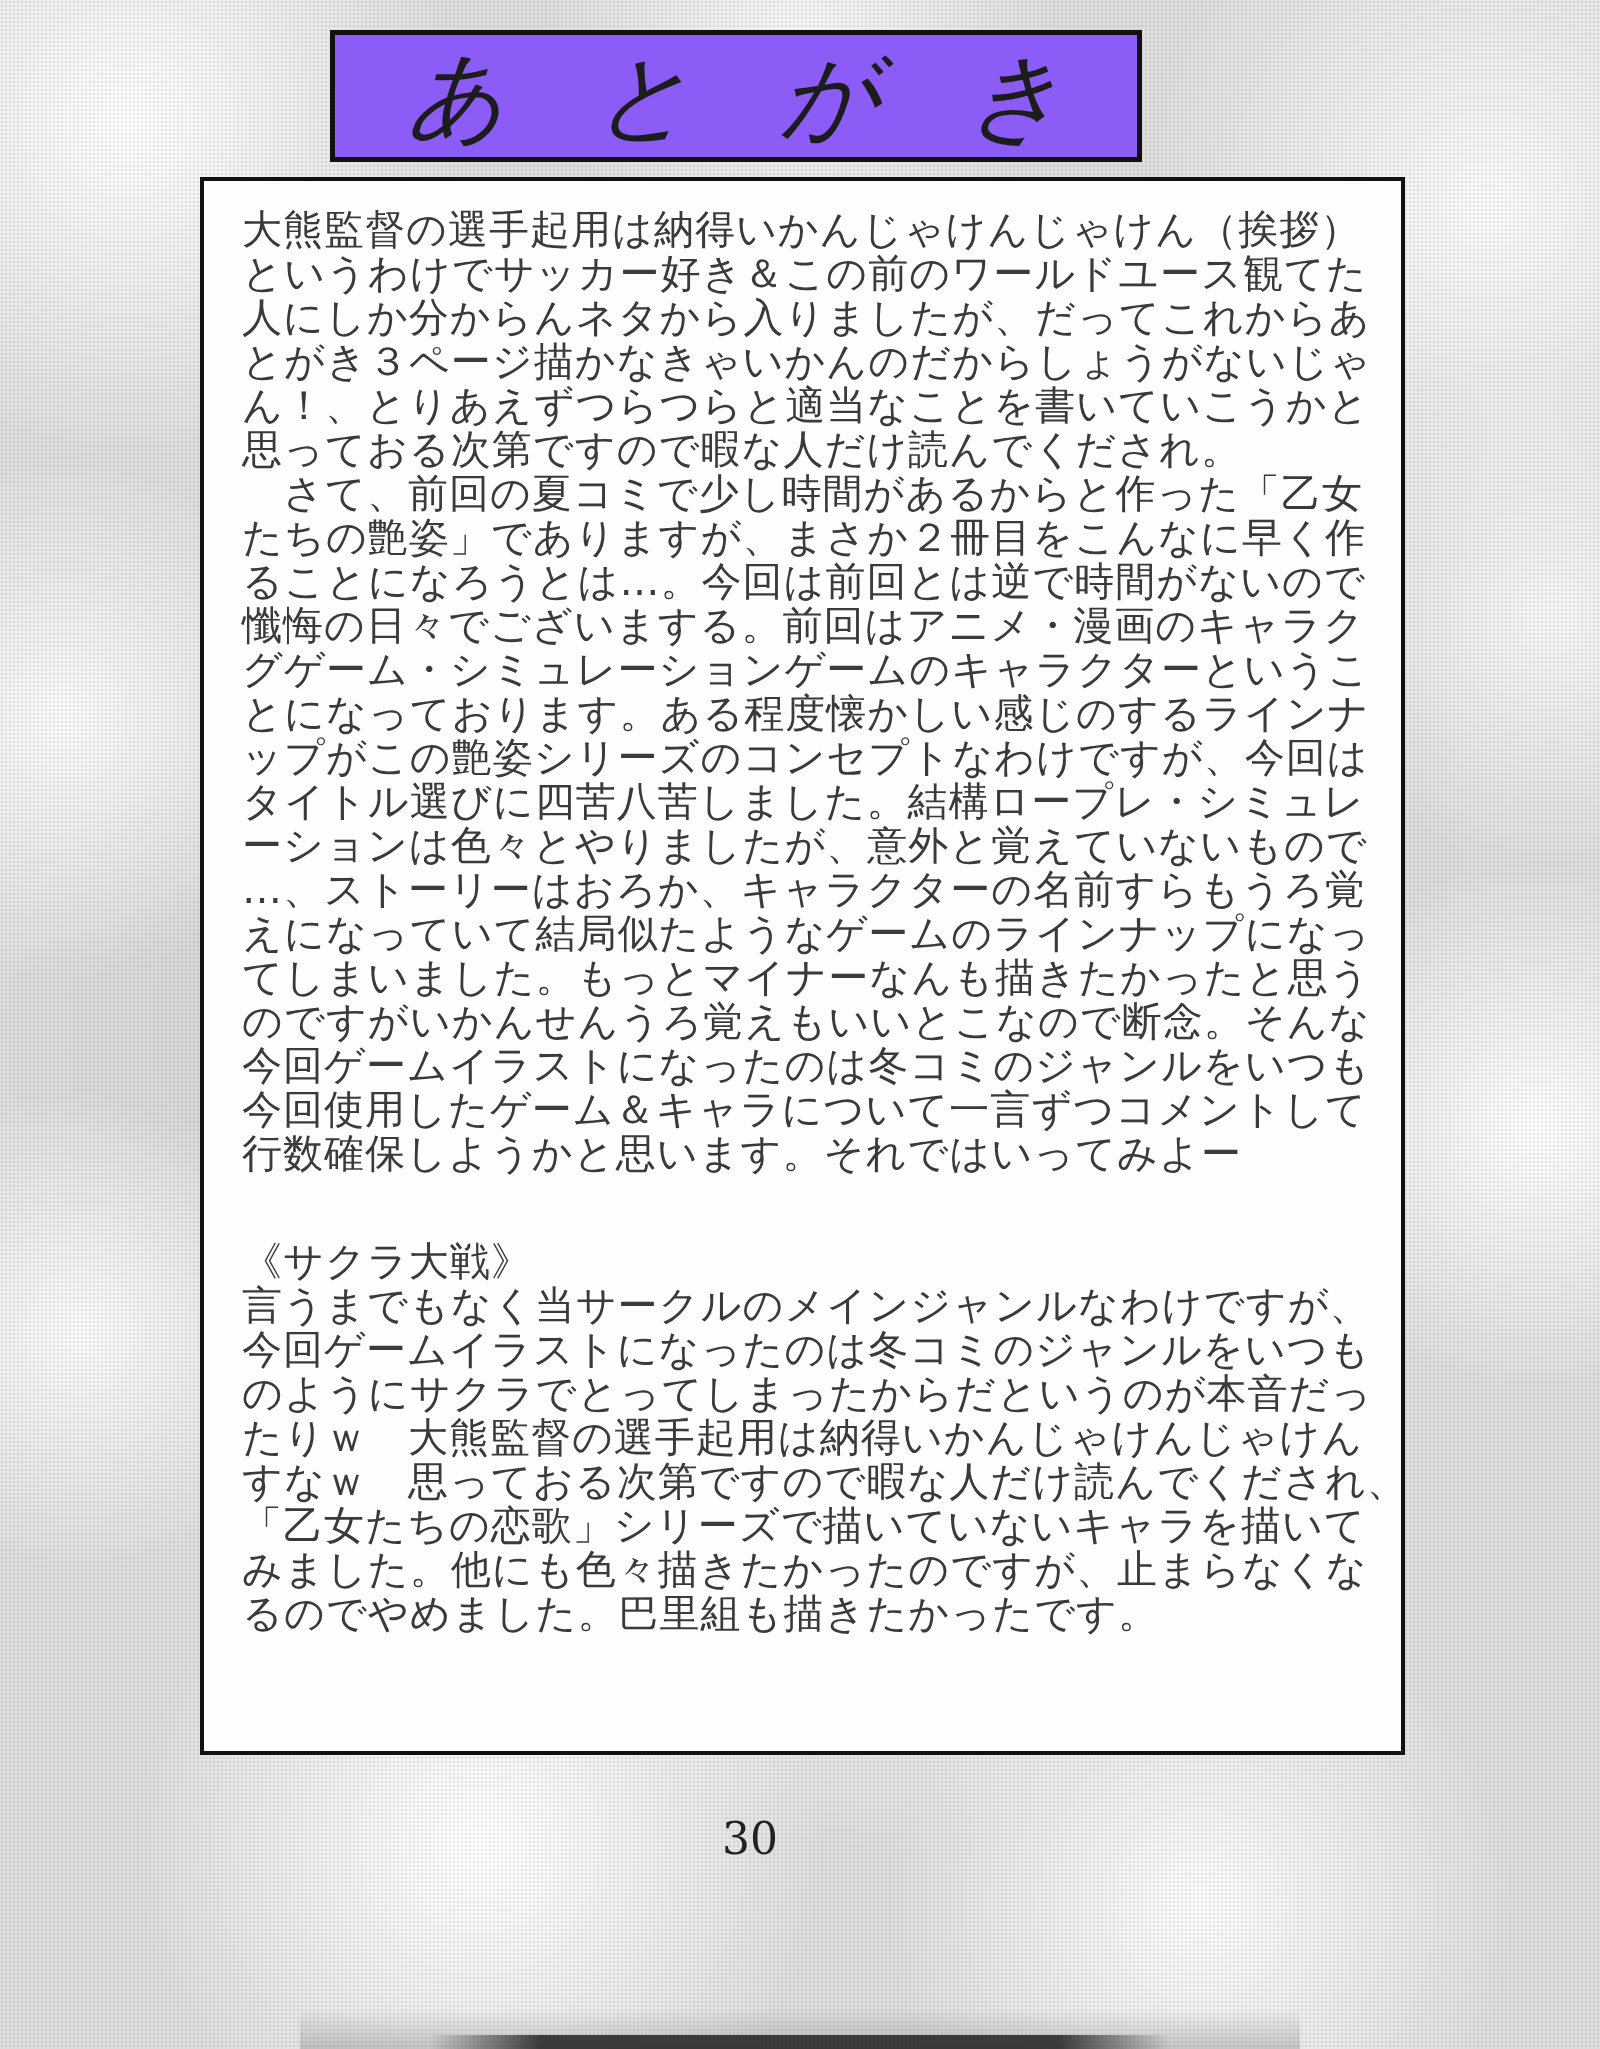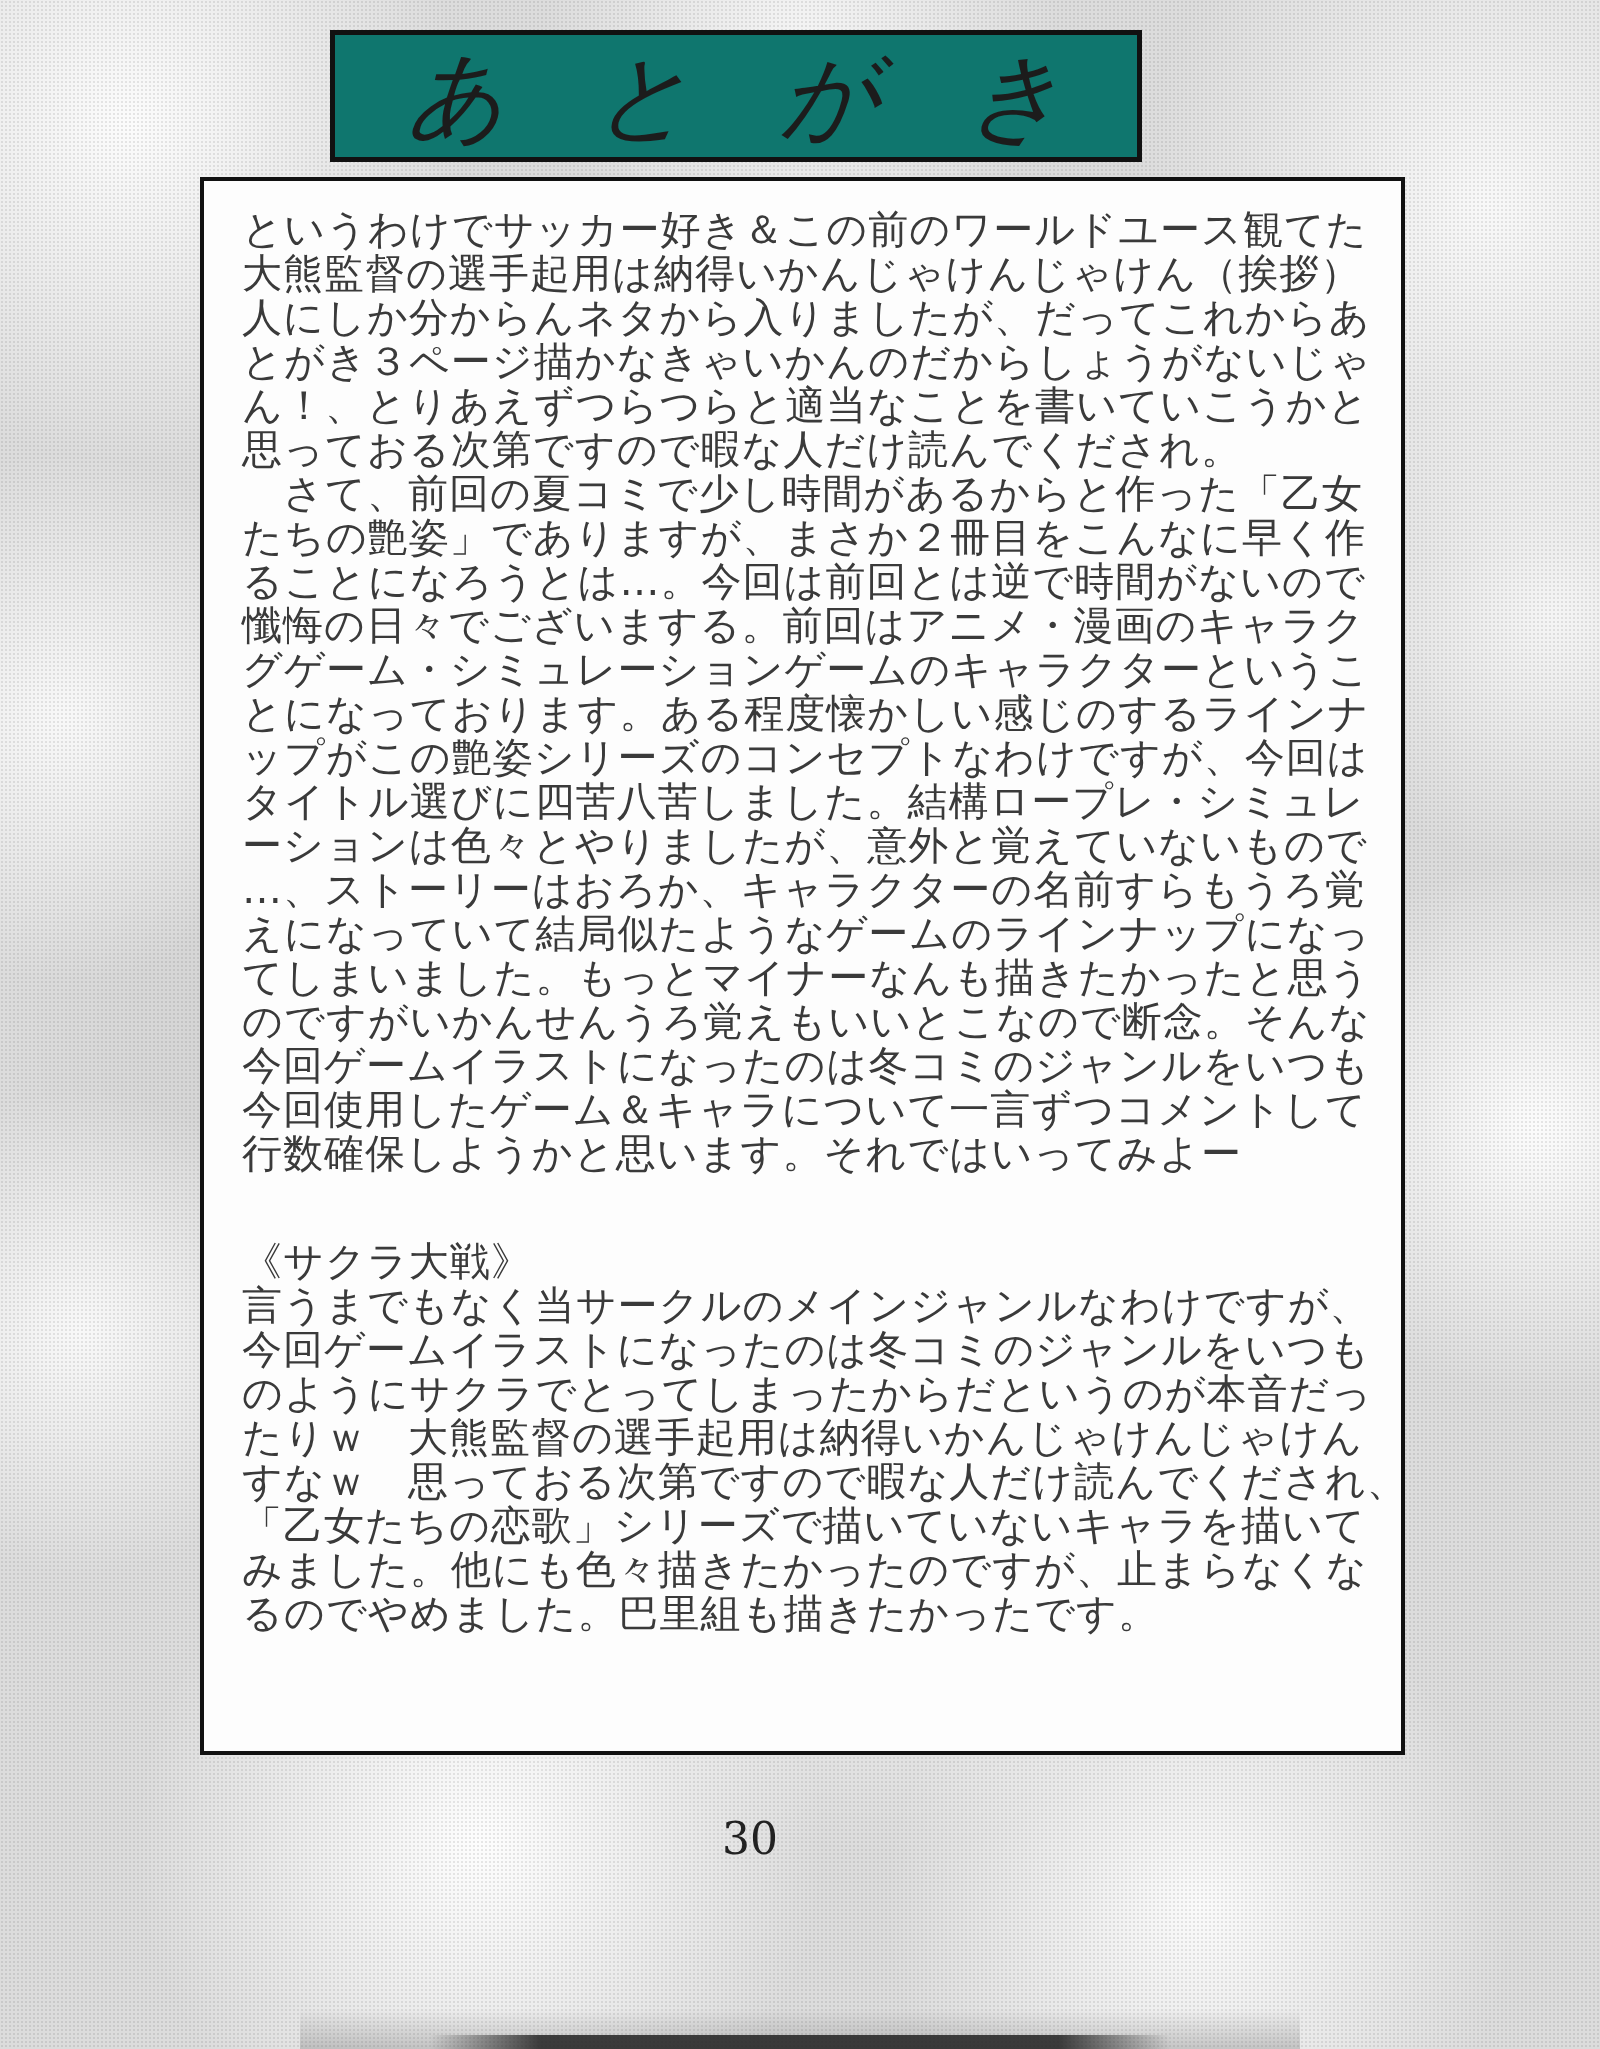--- a/index.html
+++ b/index.html
@@ -21,21 +21,21 @@
       radial-gradient(circle at 75% 93%,rgba(255,255,255,0.85) 0%, rgba(255,255,255,0) 14%),
       radial-gradient(circle at 55% 75%,rgba(255,255,255,0.60) 0%, rgba(255,255,255,0) 18%),
       radial-gradient(circle at 20% 50%,rgba(0,0,0,0.05) 0%, rgba(0,0,0,0) 20%),
       radial-gradient(circle at 70% 40%,rgba(0,0,0,0.04) 0%, rgba(0,0,0,0) 22%);
     background-size:4px 4px, auto,auto,auto,auto,auto,auto,auto,auto,auto,auto,auto,auto;
     background-repeat:repeat, no-repeat,no-repeat,no-repeat,no-repeat,no-repeat,no-repeat,no-repeat,no-repeat,no-repeat,no-repeat,no-repeat,no-repeat;
     font-family:"DejaVu Sans", sans-serif;
   }
   .title-box{
     position:absolute; left:330px; top:30px; width:812px; height:132px;
-    background:#0f766e; border:5px solid #111; box-sizing:border-box;
+    background:#8b5cf6; border:5px solid #111; box-sizing:border-box;
     display:flex; align-items:center; justify-content:center;
   }
   .title-text{
     font-family:"DejaVu Serif", serif; font-style:italic;
     font-size:96px; color:#1c1c1c; letter-spacing:88px;
     padding-left:88px; white-space:nowrap; line-height:1;
   }
   .main-box{
     position:absolute; left:200px; top:177px; width:1205px; height:1578px;
     background:#fdfdfd; border:4px solid #111; box-sizing:border-box;
@@ -62,22 +62,22 @@
   }
 </style>
 </head>
 <body>
 
 <div class="title-box">
   <div class="title-text">あとがき</div>
 </div>
 
 <div class="main-box">
+  <div class="line">大熊監督の選手起用は納得いかんじゃけんじゃけん（挨拶）</div>
   <div class="line">というわけでサッカー好き＆この前のワールドユース観てた</div>
-  <div class="line">大熊監督の選手起用は納得いかんじゃけんじゃけん（挨拶）</div>
   <div class="line">人にしか分からんネタから入りましたが、だってこれからあ</div>
   <div class="line">とがき３ページ描かなきゃいかんのだからしょうがないじゃ</div>
   <div class="line">ん！、とりあえずつらつらと適当なことを書いていこうかと</div>
   <div class="line">思っておる次第ですので暇な人だけ読んでくだされ。</div>
   <div class="line">　さて、前回の夏コミで少し時間があるからと作った「乙女</div>
   <div class="line">たちの艶姿」でありますが、まさか２冊目をこんなに早く作</div>
   <div class="line">ることになろうとは…。今回は前回とは逆で時間がないので</div>
   <div class="line">懺悔の日々でございまする。前回はアニメ・漫画のキャラク</div>
   <div class="line">グゲーム・シミュレーションゲームのキャラクターというこ</div>
   <div class="line">とになっております。ある程度懐かしい感じのするラインナ</div>

